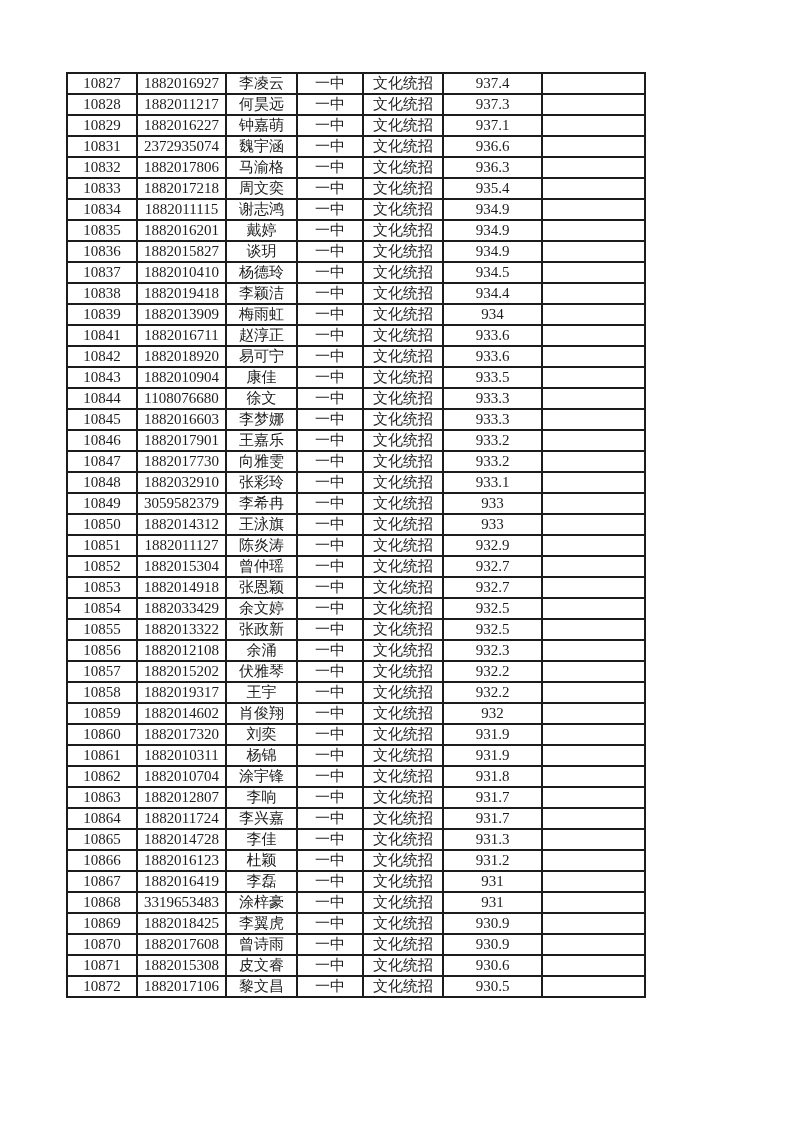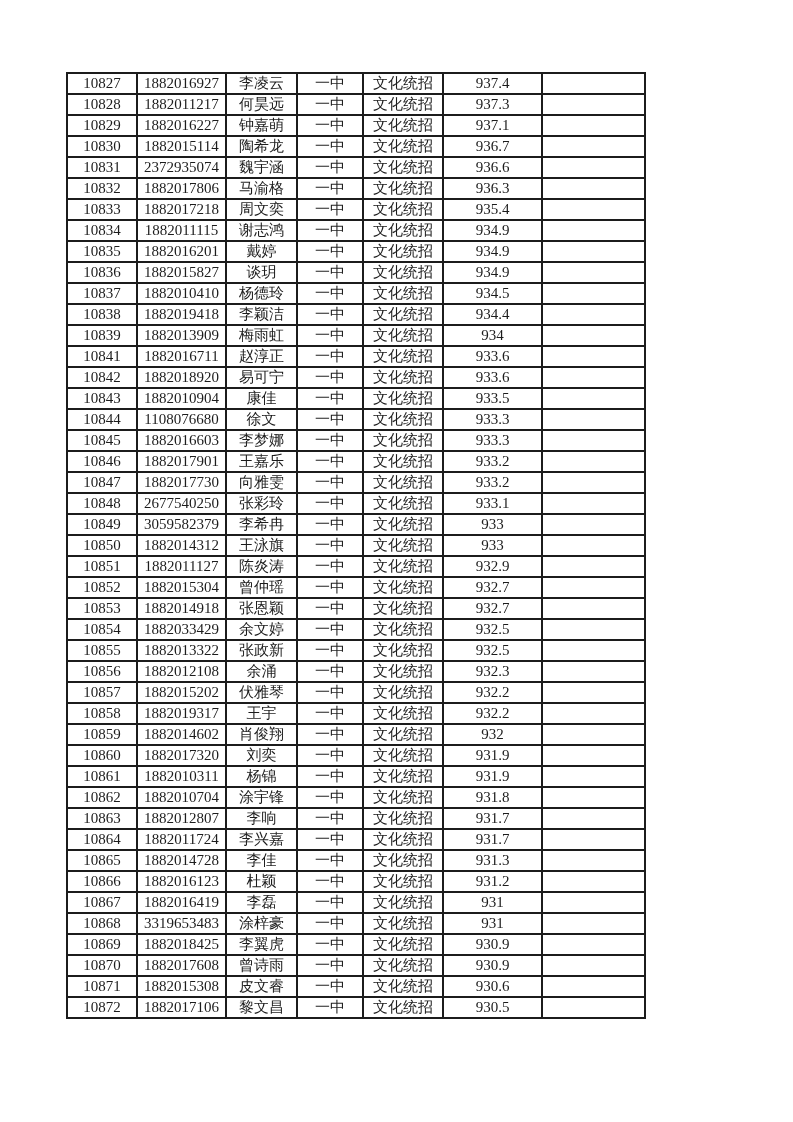--- a/index.html
+++ b/index.html
@@ -76,29 +76,20 @@
         <tr>
           <td>10829</td>
           <td>1882016227</td>
           <td>钟嘉萌</td>
           <td>一中</td>
           <td>文化统招</td>
           <td>937.1</td>
           <td></td>
         </tr>
         <tr>
-          <td>10830</td>
-          <td>1882015114</td>
-          <td>陶希龙</td>
-          <td>一中</td>
-          <td>文化统招</td>
-          <td>936.7</td>
-          <td></td>
-        </tr>
-        <tr>
           <td>10831</td>
           <td>2372935074</td>
           <td>魏宇涵</td>
           <td>一中</td>
           <td>文化统招</td>
           <td>936.6</td>
           <td></td>
         </tr>
         <tr>
           <td>10832</td>
@@ -230,21 +221,21 @@
           <td>10847</td>
           <td>1882017730</td>
           <td>向雅雯</td>
           <td>一中</td>
           <td>文化统招</td>
           <td>933.2</td>
           <td></td>
         </tr>
         <tr>
           <td>10848</td>
-          <td>2677540250</td>
+          <td>1882032910</td>
           <td>张彩玲</td>
           <td>一中</td>
           <td>文化统招</td>
           <td>933.1</td>
           <td></td>
         </tr>
         <tr>
           <td>10849</td>
           <td>3059582379</td>
           <td>李希冉</td>

